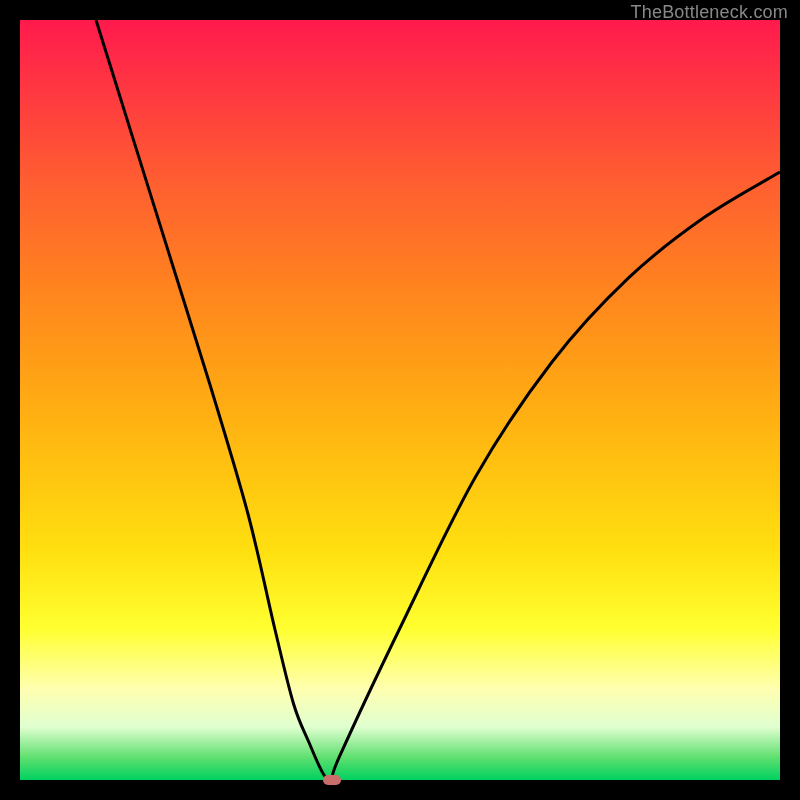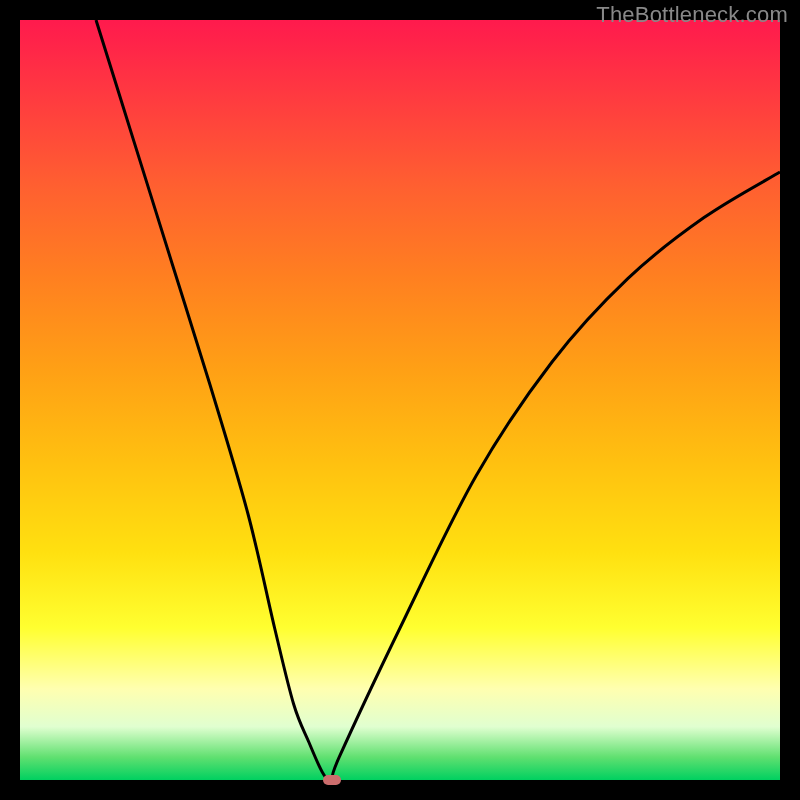--- a/index.html
+++ b/index.html
@@ -37,21 +37,21 @@
     top: 20px;
     width: 760px;
     height: 760px;
     overflow: visible;
   }
   .watermark {
     position: absolute;
     top: 2px;
     right: 12px;
     color: #888;
-    font-size: 22px;
+    font-size: 18px;
     letter-spacing: 0.2px;
   }
   .minpoint {
     position: absolute;
     width: 18px;
     height: 10px;
     border-radius: 5px;
     background: #cc6d6d;
     transform: translate(-50%, -50%);
   }

